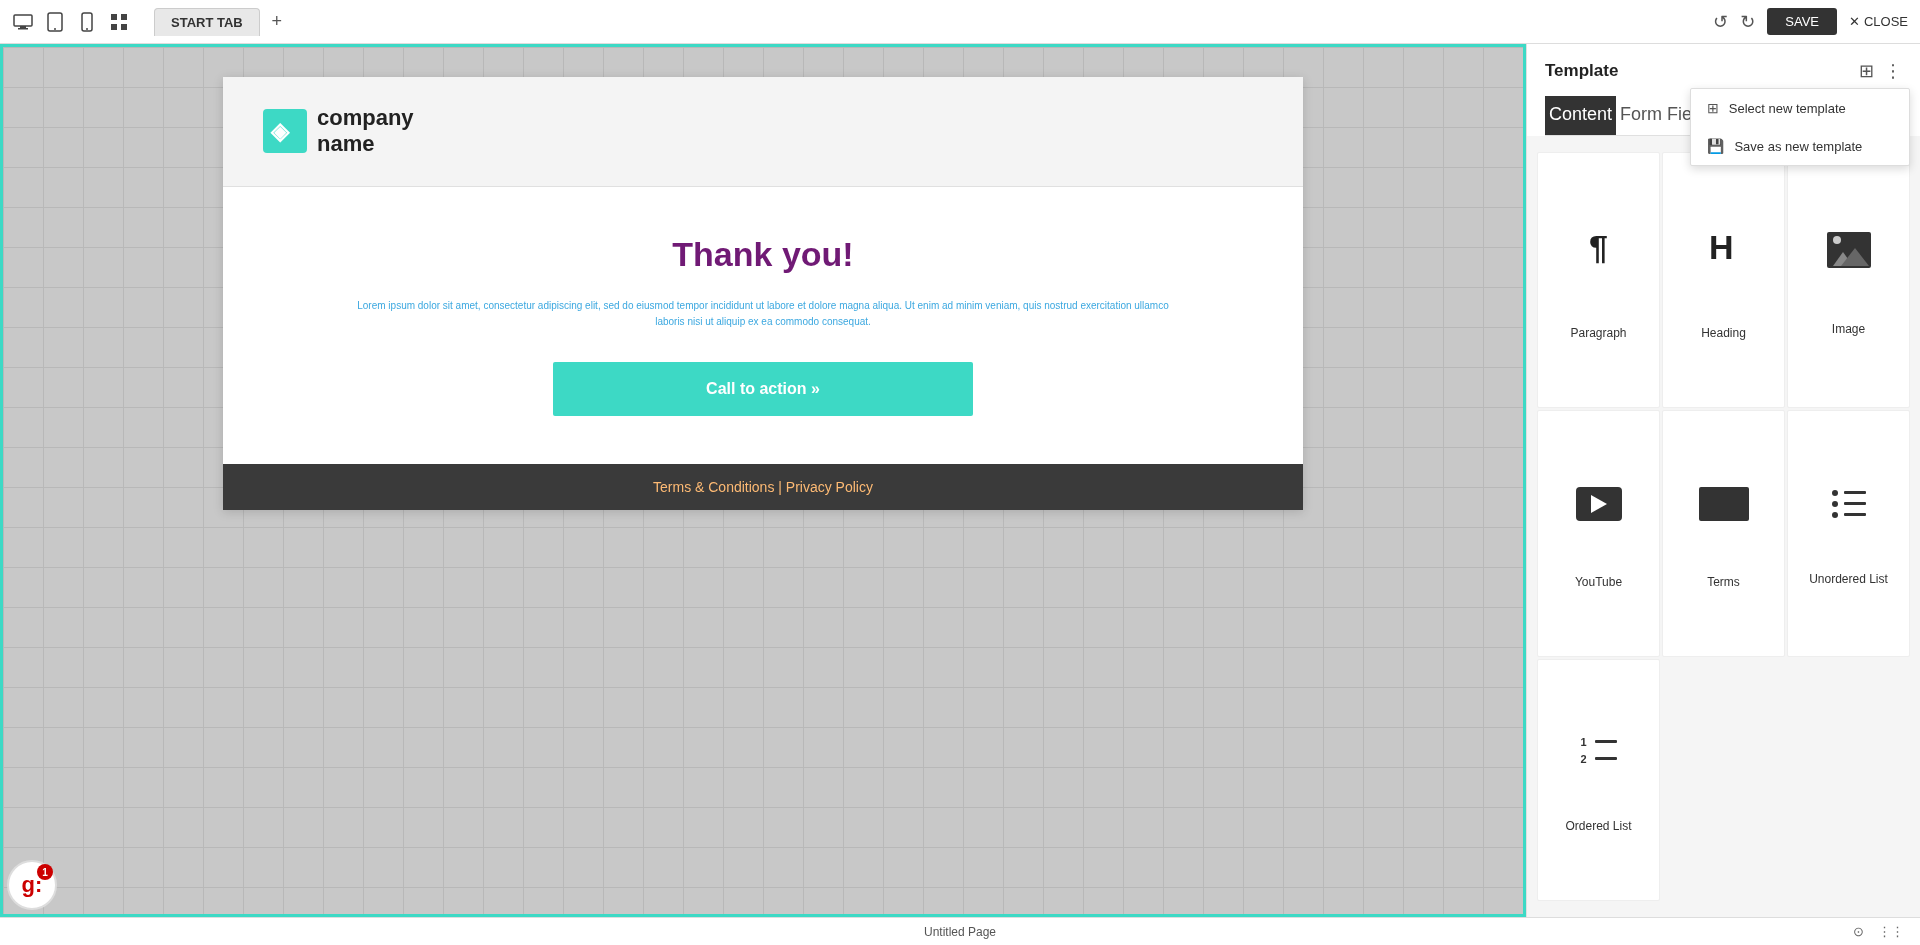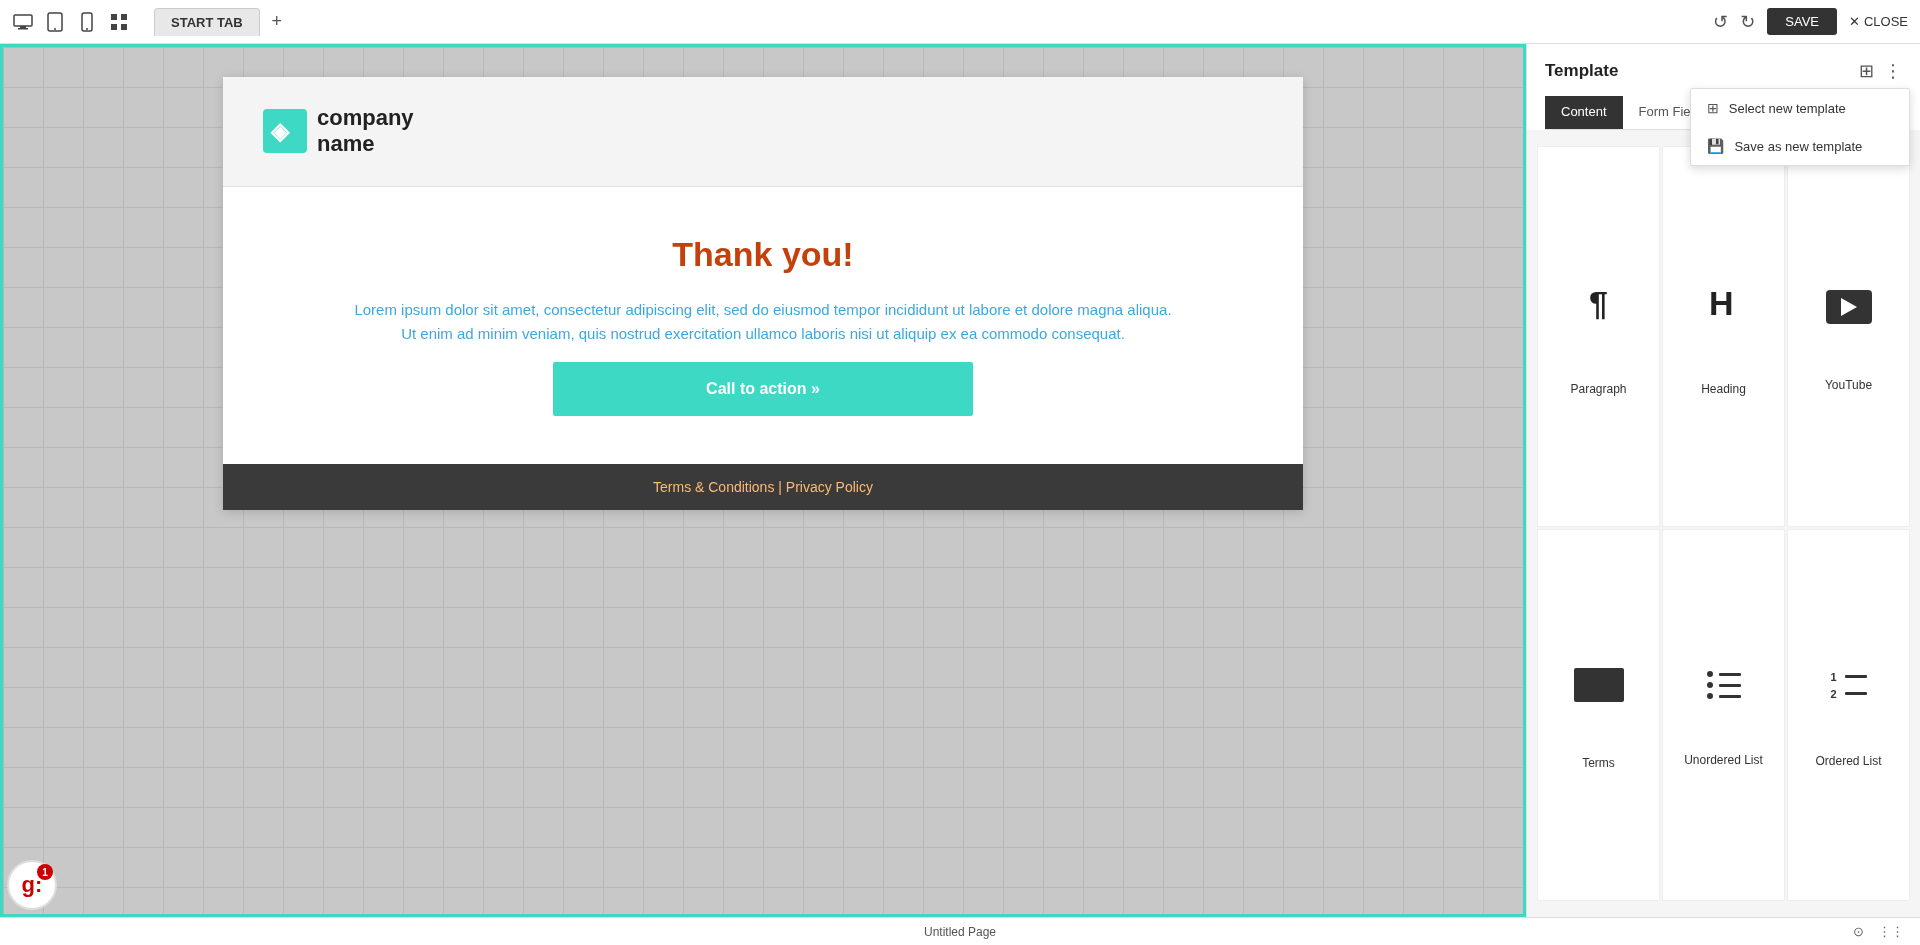--- a/index.html
+++ b/index.html
@@ -139,28 +139,28 @@
       line-height: 1.2;
     }
     .email-body {
       background: #fff;
       padding: 48px 60px;
       text-align: center;
     }
     .email-title {
       font-size: 34px;
       font-weight: 700;
-      color: #c2410c;
+      color: #701a75;
       margin-bottom: 24px;
     }
     .email-lorem {
-      font-size: 15px;
+      font-size: 10px;
       color: #3ca8e0;
       line-height: 1.6;
-      margin-bottom: 16px;
+      margin-bottom: 32px;
       max-width: 820px;
       margin-left: auto;
       margin-right: auto;
     }
     .cta-btn {
       display: block;
       width: 420px;
       margin: 0 auto 0 auto;
       background: #3dd9c5;
       color: #fff;
@@ -236,22 +236,22 @@
       color: #555;
     }
 
     
     .panel-tabs {
       display: flex;
       margin: 14px 18px 0 18px;
       border-bottom: 1px solid #e0e0e0;
     }
     .panel-tab {
-      padding: 8px 16px;
-      font-size: 13px;
+      padding: 8px 4px;
+      font-size: 18px;
       cursor: pointer;
       color: #555;
       border-bottom: 2px solid transparent;
     }
     .panel-tab.active {
       background: #333;
       color: #fff;
       border-bottom: 2px solid #333;
     }
 
@@ -559,20 +559,28 @@
 
       <div class="block-item">
         <div class="block-icon">
           <svg width="32" height="36" viewBox="0 0 32 36">
             <text x="1" y="30" font-size="34" font-weight="bold" fill="#222">H</text>
           </svg>
         </div>
         <span class="block-label">Heading</span>
       </div>
 
+      <div class="block-item">
+        <div class="image-icon-box">
+          <div class="image-icon-sun"></div>
+          <div class="image-icon-mountain"></div>
+          <div class="image-icon-mountain2"></div>
+        </div>
+        <span class="block-label">Image</span>
+      </div>
 
       <div class="block-item">
         <div class="youtube-icon-box">
           <div class="youtube-play"></div>
         </div>
         <span class="block-label">YouTube</span>
       </div>
 
       <div class="block-item">
         <div class="shape-icon-box"></div>

